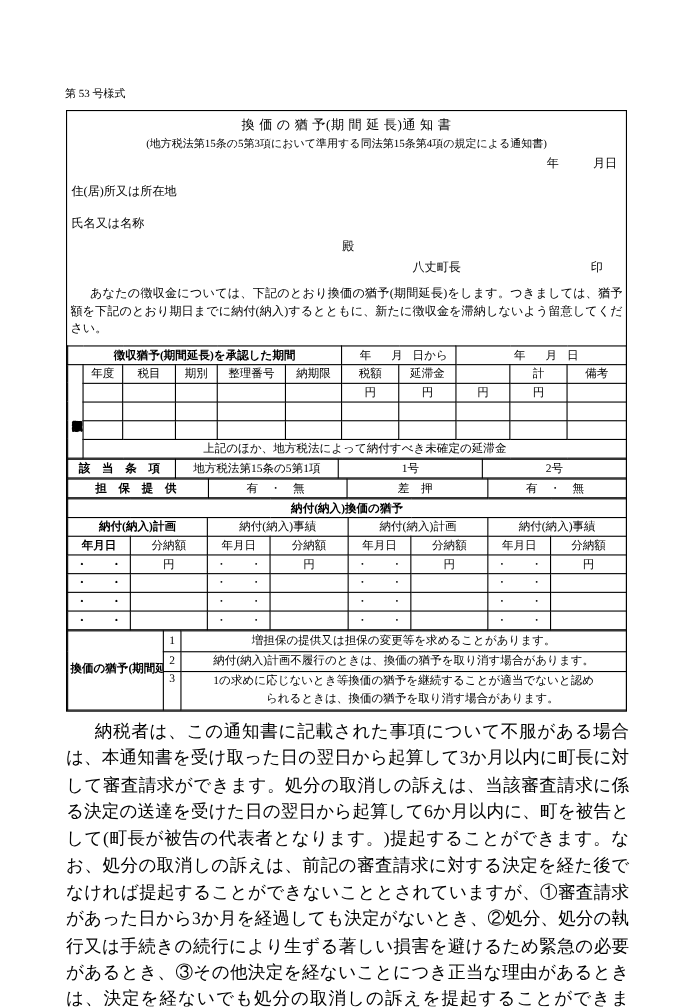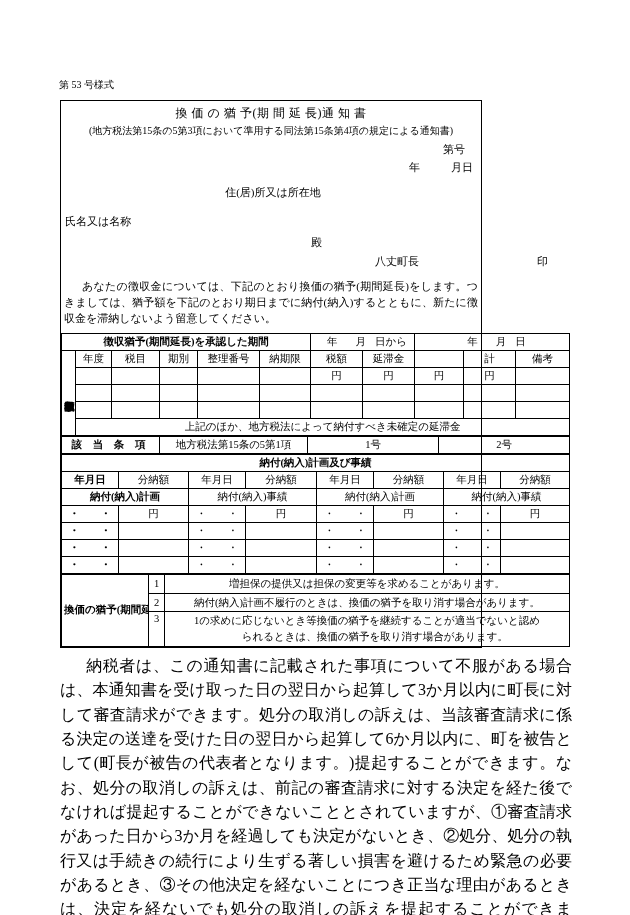--- a/index.html
+++ b/index.html
@@ -28,21 +28,21 @@
     left: 59px;
     top: 78px;
     font-size: 10px;
     white-space: nowrap;
   }
   
   .frame {
     position: absolute;
     left: 60px;
     top: 100px;
-    width: 422px;
+    width: 510px;
     border: 1px solid #000;
     box-sizing: border-box;
   }
   
   .hdr {
     padding: 0;
   }
   .title-main {
     text-align: center;
     font-size: 12px;
@@ -70,21 +70,20 @@
     padding-top: 3px;
     padding-right: 8px;
     white-space: nowrap;
   }
   .date-line .g { display: inline-block; width: 42px; }
   .addr {
     font-size: 11px;
     padding-left: 4px;
     padding-top: 10px;
     white-space: nowrap;
-    text-align: center;
   }
   .name {
     font-size: 11px;
     padding-left: 4px;
     padding-top: 14px;
     white-space: nowrap;
   }
   .dono {
     font-size: 11px;
     padding-left: 250px;
@@ -194,23 +193,20 @@
 
 <div class="page">
 
   <div class="form-no">第 53 号様式</div>
 
   <div class="frame">
 
     <div class="hdr">
       <div class="title-main">換 価 の 猶 予(期 間 延 長)通 知 書</div>
       <div class="title-sub">(地方税法第15条の5第3項において準用する同法第15条第4項の規定による通知書)</div>
-      <div class="num-line">
-        <span class="g">第</span><span>号</span>
-      </div>
       <div class="date-line">
         <span class="g">年</span><span class="g">月</span><span>日</span>
       </div>
       <div class="addr">住(居)所又は所在地</div>
       <div class="name">氏名又は名称</div>
       <div class="dono">殿</div>
       <div class="mayor-line">
         <span>八丈町長</span>
         <span class="seal">印</span>
       </div>
@@ -309,51 +305,67 @@
       <tbody>
           <tr>
         <td class="outer-l notop spaced-sm">該 当 条 項</td>
         <td class="notop">地方税法第15条の5第1項</td>
         <td class="notop">1号</td>
         <td class="outer-r notop">2号</td>
       </tr>
     </tbody>
       </table>
 
+    <table class="grid">
+      <colgroup>
+        <col style="width:128px">
+        <col style="width:126px">
+        <col style="width:128px">
+        <col style="width:126px">
+      </colgroup>
+      <tbody>
+          <tr>
+        <td class="outer-l notop spaced-sm">担 保 提 供</td>
+        <td class="notop spaced-sm">有 ・ 無</td>
+        <td class="notop spaced-sm">差 押</td>
+        <td class="outer-r notop spaced-sm">有 ・ 無</td>
+      </tr>
+    </tbody>
+      </table>
 
     <table class="grid">
       <colgroup>
         <col style="width:57px">
           <col style="width:70px">
         <col style="width:57px">
           <col style="width:71px">
         <col style="width:57px">
           <col style="width:70px">
         <col style="width:57px">
           <col style="width:69px">
       </colgroup>
       <tbody>
           <tr>
-        <td colspan="8" class="outer-l outer-r notop">納付(納入)計画及び事績</td>
+        <td colspan="8" class="outer-l outer-r notop">納付(納入)換価の猶予</td>
+      </tr>
+      <tr>
+        <td colspan="2" class="outer-l">納付(納入)計画</td>
+        <td colspan="2">納付(納入)事績</td>
+        <td colspan="2">納付(納入)計画</td>
+        <td colspan="2" class="outer-r">納付(納入)事績</td>
       </tr>
       <tr>
         <td class="outer-l">年月日</td>
         <td>分納額</td>
         <td>年月日</td>
         <td>分納額</td>
         <td>年月日</td>
         <td>分納額</td>
         <td>年月日</td>
         <td class="outer-r">分納額</td>
-      </tr>
-      <tr>
-        <td colspan="2" class="outer-l">納付(納入)計画</td>
-        <td colspan="2">納付(納入)事績</td>
-        <td colspan="2">納付(納入)計画</td>
-        <td colspan="2" class="outer-r">納付(納入)事績</td>
       </tr>
       <tr>
         <td class="outer-l">・　　・</td>
         <td class="right">円</td>
         <td>・　　・</td>
         <td class="right">円</td>
         <td>・　　・</td>
         <td class="right">円</td>
         <td>・　　・</td>
         <td class="right outer-r">円</td>

